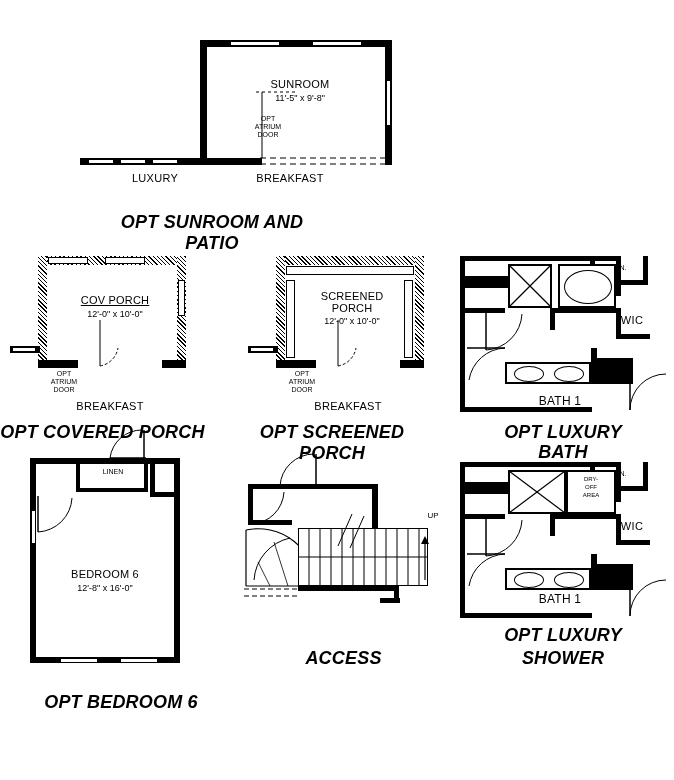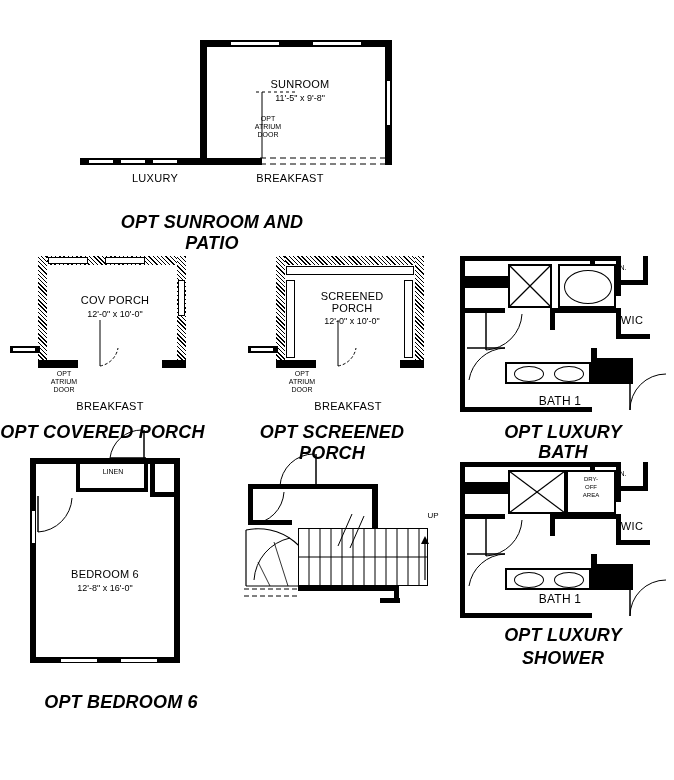--- a/index.html
+++ b/index.html
@@ -74,21 +74,21 @@
     <div class="wall" style="left:0px;top:96px;width:30px;height:7px;"></div>
     <div class="box" style="left:2px;top:97px;width:24px;height:5px;"></div>
     <div class="box" style="left:38px;top:7px;width:40px;height:7px;"></div>
     <div class="box" style="left:95px;top:7px;width:40px;height:7px;"></div>
     <div class="box" style="left:168px;top:30px;width:7px;height:36px;"></div>
 
     <svg class="abs" style="left:88px;top:70px;" width="22" height="48">
       <line x1="2" y1="0" x2="2" y2="46" stroke="#000" stroke-width="1"></line>
       <path d="M2 46 A 22 22 0 0 0 20 28" fill="none" stroke="#000" stroke-width="1" stroke-dasharray="3,2"></path>
     </svg>
-    <div class="rmname abs" style="left:40px;top:44px;width:130px;">COV PORCH</div>
+    <div class="rmname abs" style="left:40px;top:44px;width:130px;text-decoration:underline;">COV PORCH</div>
     <div class="rmdim abs" style="left:40px;top:59px;width:130px;">12'-0" x 10'-0"</div>
     <div class="tiny abs" style="left:26px;top:120px;width:56px;">OPT</div>
     <div class="tiny abs" style="left:26px;top:128px;width:56px;">ATRIUM</div>
     <div class="tiny abs" style="left:26px;top:136px;width:56px;">DOOR</div>
     <div class="lbl abs" style="left:40px;top:150px;width:120px;">BREAKFAST</div>
   </div>
   <div class="cap abs" style="left:0px;top:422px;width:205px;">OPT COVERED PORCH</div>
 
   <div class="abs" style="left:248px;top:250px;width:210px;height:165px;">
     <div class="hatch" style="left:28px;top:6px;width:148px;height:9px;"></div>
@@ -259,20 +259,21 @@
     <div class="tiny abs" style="left:190px;top:62px;width:26px;font-size:8px;">UP</div>
 
     <svg class="abs" style="left:14px;top:136px;" width="56" height="14">
       <line x1="0" y1="3" x2="54" y2="3" stroke="#000" stroke-width="1" stroke-dasharray="5,3"></line>
       <line x1="0" y1="10" x2="54" y2="10" stroke="#000" stroke-width="1" stroke-dasharray="5,3"></line>
     </svg>
     <div class="wall" style="left:68px;top:136px;width:100px;height:5px;"></div>
     <div class="wall" style="left:164px;top:136px;width:5px;height:16px;"></div>
     <div class="wall" style="left:150px;top:148px;width:20px;height:5px;"></div>
   </div>
+  <div class="cap abs" style="left:246px;top:648px;width:195px;">ACCESS</div>
 
   <div class="abs" style="left:450px;top:458px;width:215px;height:165px;">
     <div class="wall" style="left:10px;top:4px;width:160px;height:5px;"></div>
     <div class="wall" style="left:10px;top:4px;width:5px;height:156px;"></div>
     <div class="wall" style="left:10px;top:155px;width:132px;height:5px;"></div>
     <div class="wall" style="left:166px;top:4px;width:5px;height:40px;"></div>
 
     <div class="wall" style="left:140px;top:4px;width:5px;height:28px;"></div>
     <div class="wall" style="left:140px;top:28px;width:58px;height:5px;"></div>
     <div class="wall" style="left:193px;top:4px;width:5px;height:28px;"></div>

